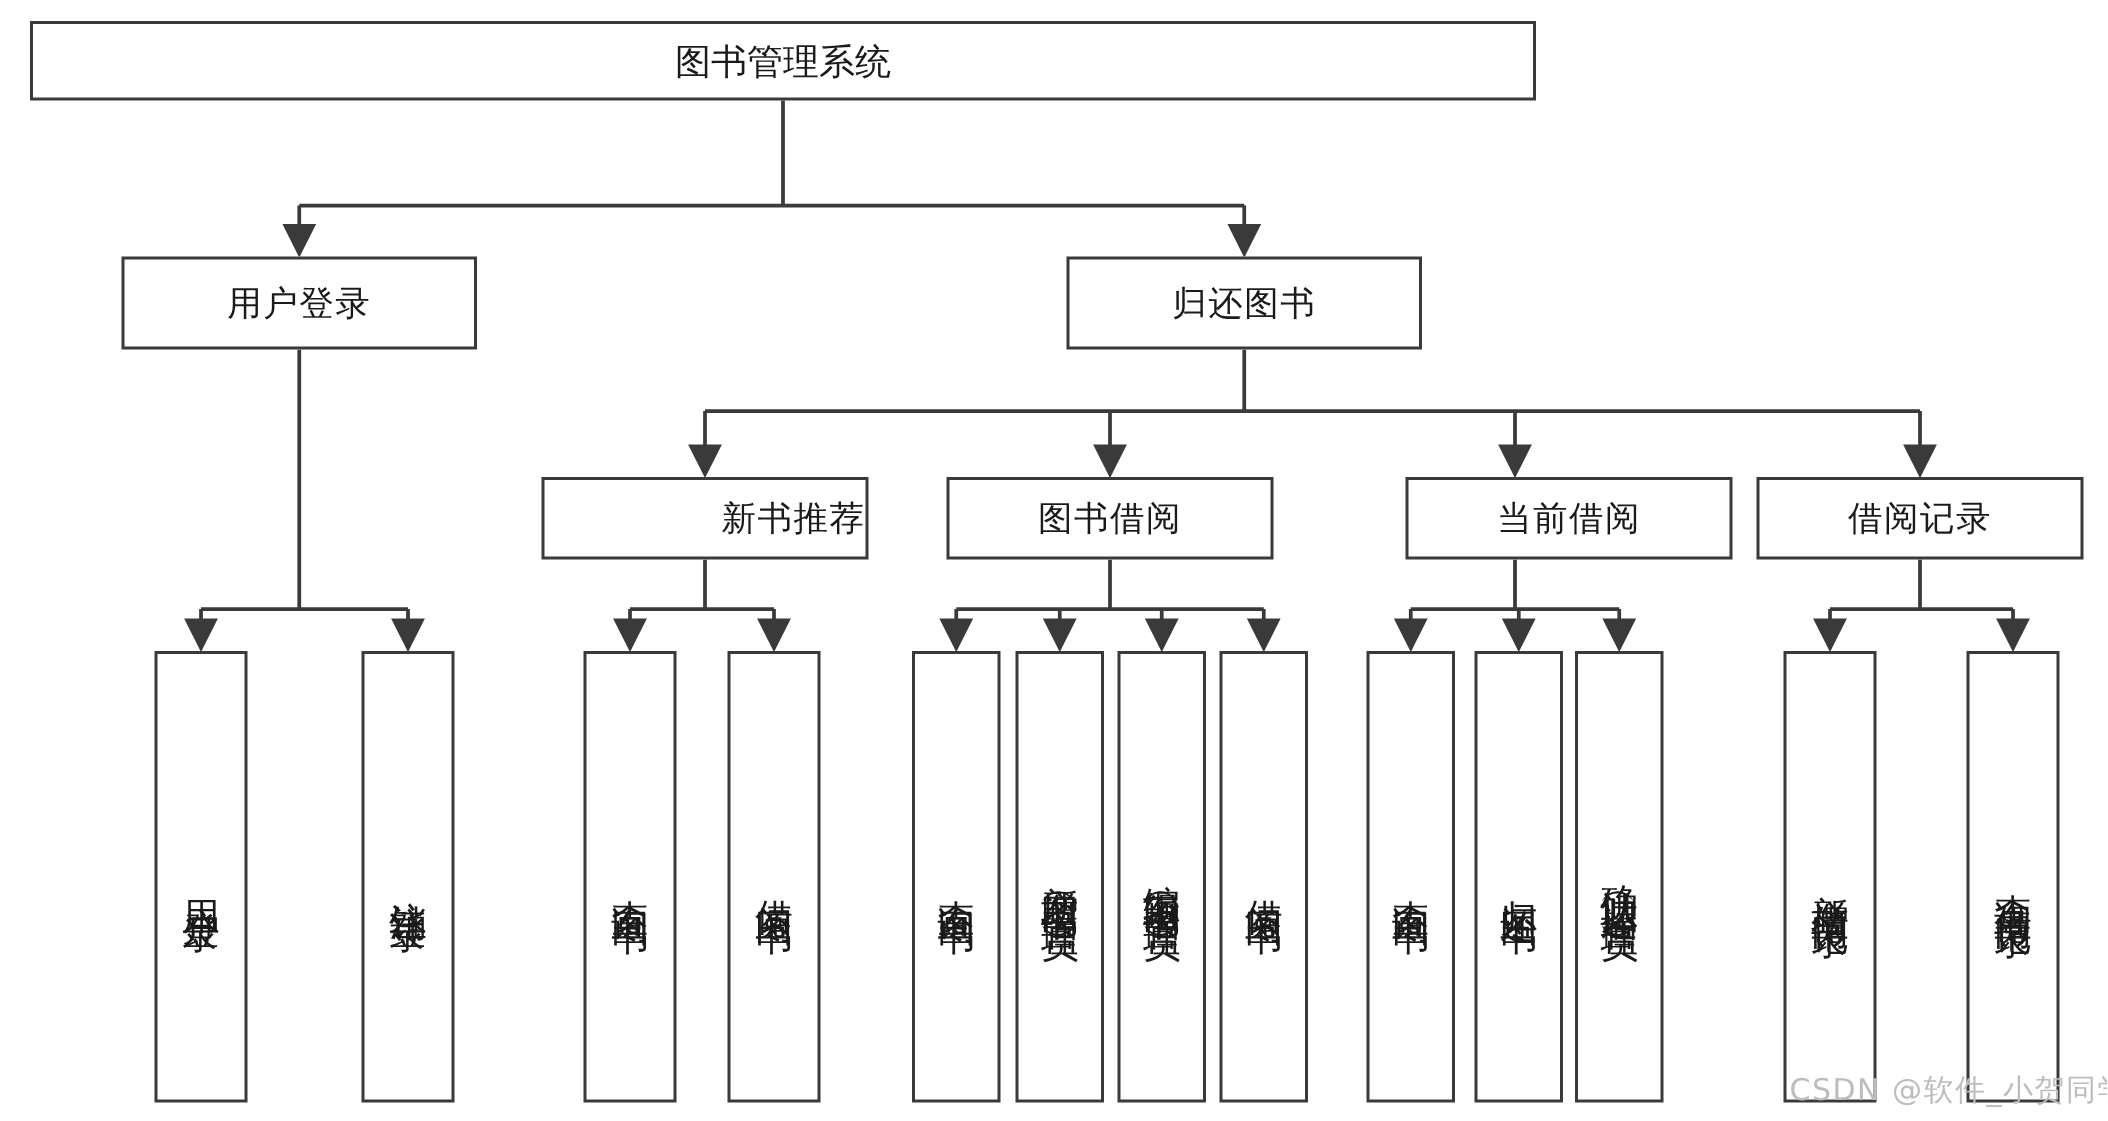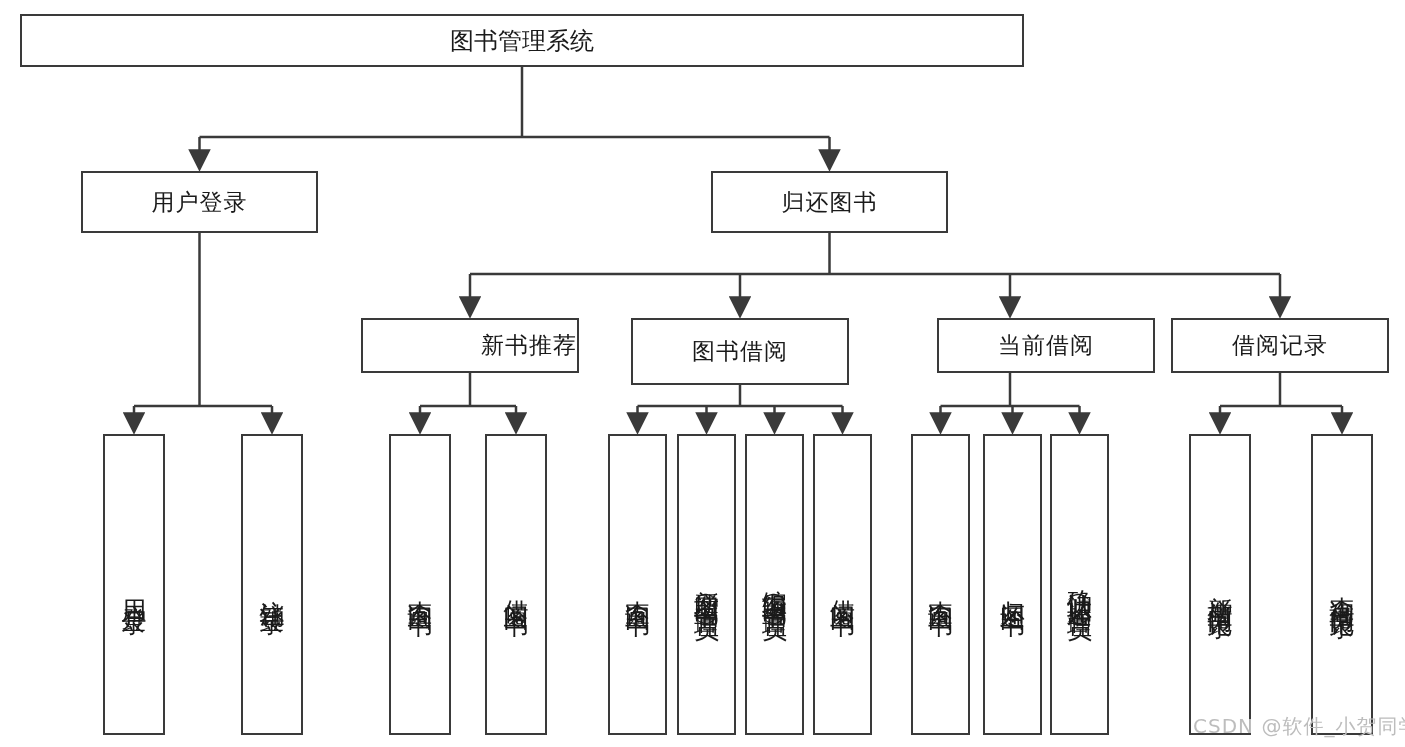--- a/index.html
+++ b/index.html
@@ -117,21 +117,21 @@
       </div>
       <div class="node-box horiz" style="left: 81px; top: 171px; width: 237px; height: 62px;">
         <span class="hlabel">用户登录</span>
       </div>
       <div class="node-box horiz" style="left: 711px; top: 171px; width: 237px; height: 62px;">
         <span class="hlabel">归还图书</span>
       </div>
       <div class="node-box horiz" style="left: 361px; top: 318px; width: 218px; height: 55px; justify-content: flex-end;">
         <span class="hlabel">新书推荐</span>
       </div>
-      <div class="node-box horiz" style="left: 631px; top: 318px; width: 218px; height: 67px;">
+      <div class="node-box horiz" style="left: 631px; top: 318px; width: 218px; height: 55px;">
         <span class="hlabel">图书借阅</span>
       </div>
       <div class="node-box horiz" style="left: 901px; top: 318px; width: 218px; height: 55px; margin-left: 36px;">
         <span class="hlabel">当前借阅</span>
       </div>
       <div class="node-box horiz" style="left: 1171px; top: 318px; width: 218px; height: 55px;">
         <span class="hlabel">借阅记录</span>
       </div>
       <div class="node-box vert" style="left: 103px; top: 434px; width: 62px; height: 301px;">
         <span class="vlabel">用户登录</span>

